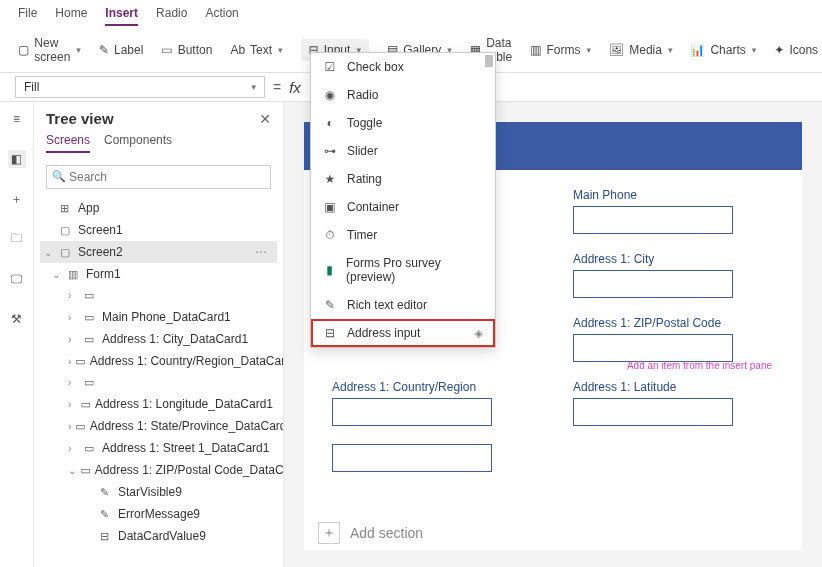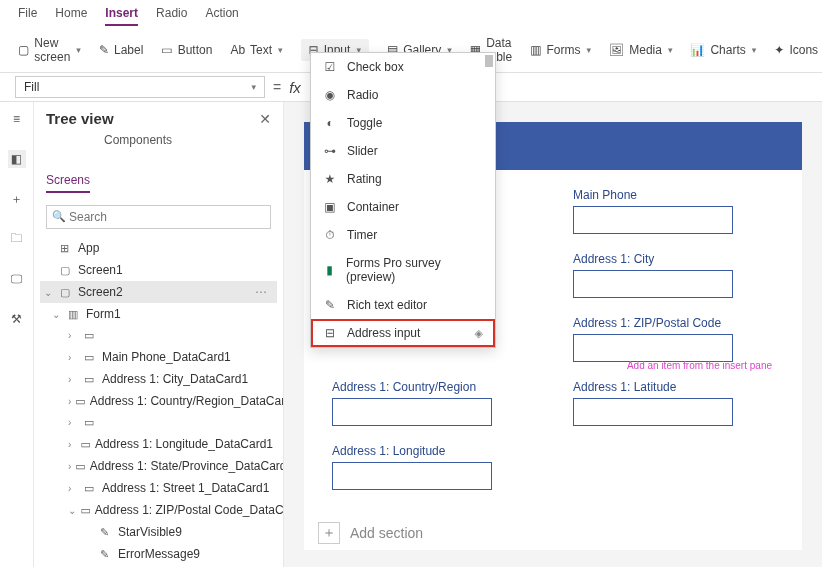--- a/index.html
+++ b/index.html
@@ -31,21 +31,21 @@
     .rail-icon { width:18px; height:18px; display:flex; align-items:center; justify-content:center; cursor:pointer; }
     .rail-icon.sel { background:#eee; }
     
     
     .tree-panel { width: 250px; border-right: 1px solid #e8e8e8; padding: 8px 6px; overflow:hidden; }
     .tree-head { display:flex; justify-content:space-between; align-items:center; padding: 0 6px 6px; }
     .tree-title { font-size: 15px; font-weight: 600; }
     .tree-close { font-size: 14px; color:#666; cursor:pointer; }
     .tree-tabs { display:flex; gap:14px; padding:0 6px 6px; font-size:12px; }
     .tree-tab { color:#555; padding-bottom:4px; cursor:pointer; }
-    .tree-tab.active { color:#742774; border-bottom:2px solid #742774;margin-top:40px; }
+    .tree-tab.active { color:#742774; border-bottom:2px solid #742774; }
     .tree-search { margin: 6px 6px 8px; }
     .tree-search input { width:100%; padding:4px 20px 4px 22px; border:1px solid #ccc; font-size:12px; }
     .search-wrap { position:relative; }
     .search-icon { position:absolute; left:6px; top:5px; color:#888; font-size:11px; }
     
     .tree { font-size: 12px; }
     .tree-row { display:flex; align-items:center; gap:4px; padding:4px 4px; cursor:pointer; white-space:nowrap; color:#333; }
     .tree-row.sel { background:#e8e8e8; }
     .tree-row .exp { width:12px; color:#888; font-size:10px; }
     .tree-row .nodeicon { width:14px; color:#666; font-size:11px; }
@@ -281,21 +281,20 @@
         </div>
         <div>
           <div class="field-label">Address 1: Country/Region</div>
           <div class="field-box"></div>
         </div>
         <div>
           <div class="field-label">Address 1: Latitude</div>
           <div class="field-box"></div>
         </div>
         <div>
-          <div class="field-label">Address 1: Longitude</div>
           <div class="field-box"></div>
         </div>
       </div>
       <div class="insert-hint">Add an item from the insert pane</div>
       <div class="add-section">
         <span class="add-plus">＋</span>
         <span>Add section</span>
       </div>
     </div>
   </div>

